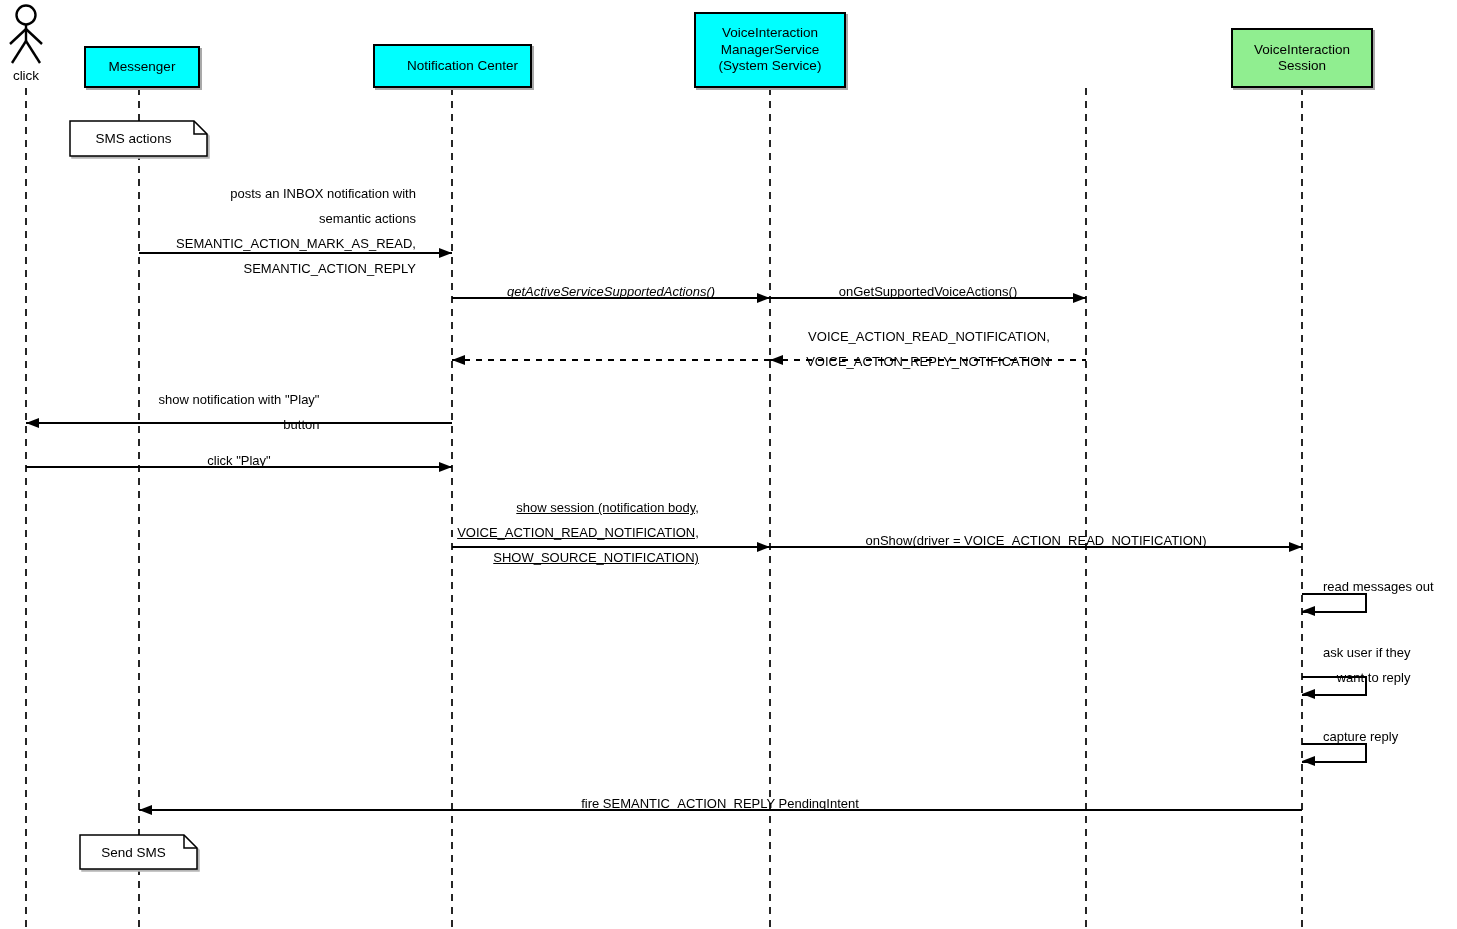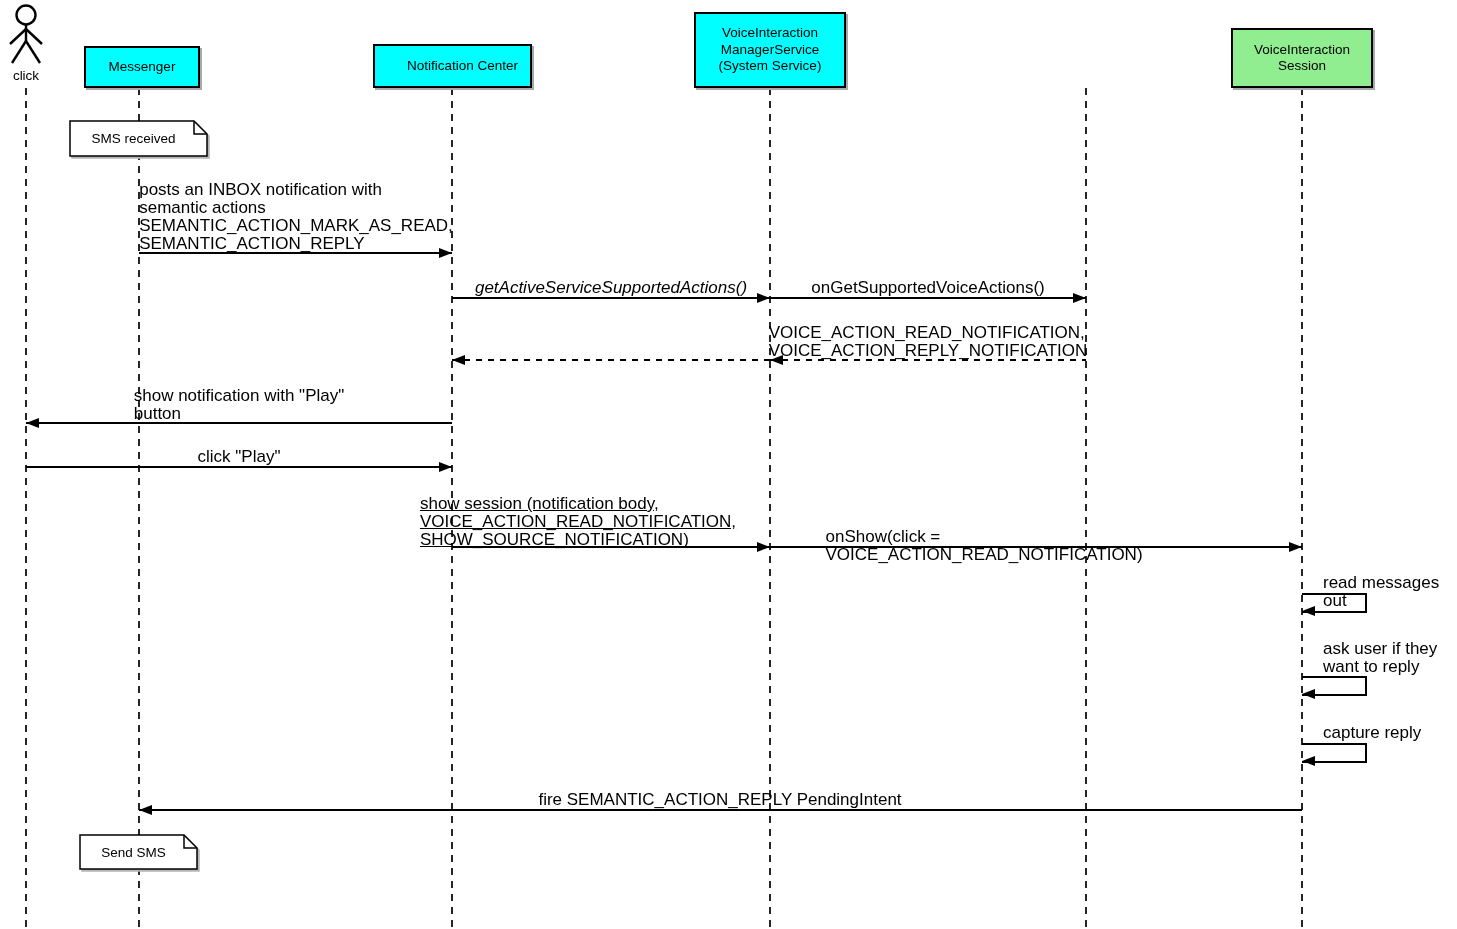--- a/index.html
+++ b/index.html
@@ -16,22 +16,22 @@
     text-align:center;border:2px solid #000;box-shadow:2px 2px 0 #a9a9a9;
     font-size:13.5px;line-height:16.5px;white-space:pre-line;box-sizing:border-box;
   }
   .cyan{background:#00ffff;}
   .green{background:#90ee90;}
   .mline{position:absolute;height:2px;background:#000;}
   .mline.dashed{background:repeating-linear-gradient(90deg,#000 0 6px,transparent 6px 12px);}
   .ah-r{position:absolute;width:0;height:0;border-top:5px solid transparent;border-bottom:5px solid transparent;border-left:13px solid #000;}
   .ah-l{position:absolute;width:0;height:0;border-top:5px solid transparent;border-bottom:5px solid transparent;border-right:13px solid #000;}
   .mlabel{
-    position:absolute;font-size:17px;line-height:18px;white-space:pre-line;
-    text-align:left;transform:translateX(-50%);
+    position:absolute;font-size:13px;line-height:25px;white-space:pre-line;
+    text-align:right;transform:translateX(-50%);
   }
   .mlabel.noshift{transform:none;}
   .selfloop{
     position:absolute;width:65px;height:20px;box-sizing:border-box;
     border:2px solid #000;border-left:none;
   }
   .note{position:absolute;}
   .note svg{position:absolute;left:0;top:0;filter:drop-shadow(2px 2px 0 #b5b5b5);}
   .note-text{
     position:absolute;inset:0;display:flex;align-items:center;justify-content:center;
@@ -79,21 +79,21 @@
   <div class="box green" style="left:1231px;top:28px;width:142px;height:60px;">
     <span>VoiceInteraction
 Session</span>
   </div>
 
   <div class="note" style="left:69px;top:120px;width:139px;height:37px;">
     <svg width="139" height="37" viewBox="0 0 139 37">
       <polygon points="1,1 125,1 138,14 138,36 1,36" fill="#ffffff" stroke="#000" stroke-width="1.5"></polygon>
       <polyline points="125,1 125,14 138,14" fill="none" stroke="#000" stroke-width="1.5"></polyline>
     </svg>
-    <span class="note-text">SMS received</span>
+    <span class="note-text">SMS actions</span>
   </div>
 
   <div class="mlabel" style="left:296px;top:181px;">posts an INBOX notification with
 semantic actions
 SEMANTIC_ACTION_MARK_AS_READ,
 SEMANTIC_ACTION_REPLY</div>
   <div class="mline" style="left:139px;top:252px;width:313px;"></div>
   <div class="ah-r" style="left:439px;top:248px;"></div>
 
   <div class="mlabel" style="left:611px;top:279px;font-style:italic;">getActiveServiceSupportedActions()</div>
@@ -119,21 +119,21 @@
   <div class="mlabel" style="left:239px;top:448px;">click "Play"</div>
   <div class="mline" style="left:26px;top:466px;width:426px;"></div>
   <div class="ah-r" style="left:439px;top:462px;"></div>
 
   <div class="mlabel" style="left:578px;top:495px;text-decoration:underline;">show session (notification body,
 VOICE_ACTION_READ_NOTIFICATION,
 SHOW_SOURCE_NOTIFICATION)</div>
   <div class="mline" style="left:452px;top:546px;width:318px;"></div>
   <div class="ah-r" style="left:757px;top:542px;"></div>
 
-  <div class="mlabel" style="left:1036px;top:528px;">onShow(click = VOICE_ACTION_READ_NOTIFICATION)</div>
+  <div class="mlabel" style="left:1036px;top:528px;">onShow(driver = VOICE_ACTION_READ_NOTIFICATION)</div>
   <div class="mline" style="left:770px;top:546px;width:532px;"></div>
   <div class="ah-r" style="left:1289px;top:542px;"></div>
 
   <div class="mlabel noshift" style="left:1323px;top:574px;">read messages out</div>
   <div class="selfloop" style="left:1302px;top:593px;"></div>
   <div class="ah-l" style="left:1302px;top:606px;"></div>
 
   <div class="mlabel noshift" style="left:1323px;top:640px;">ask user if they
 want to reply</div>
   <div class="selfloop" style="left:1302px;top:676px;"></div>

